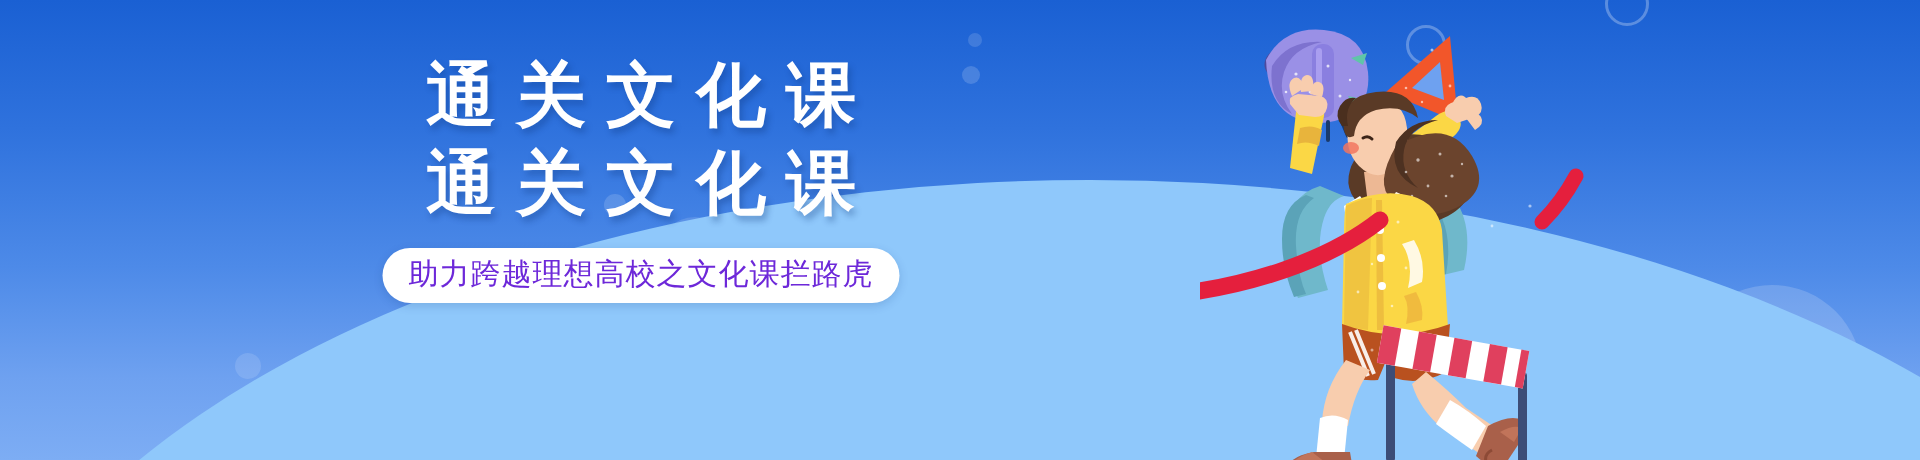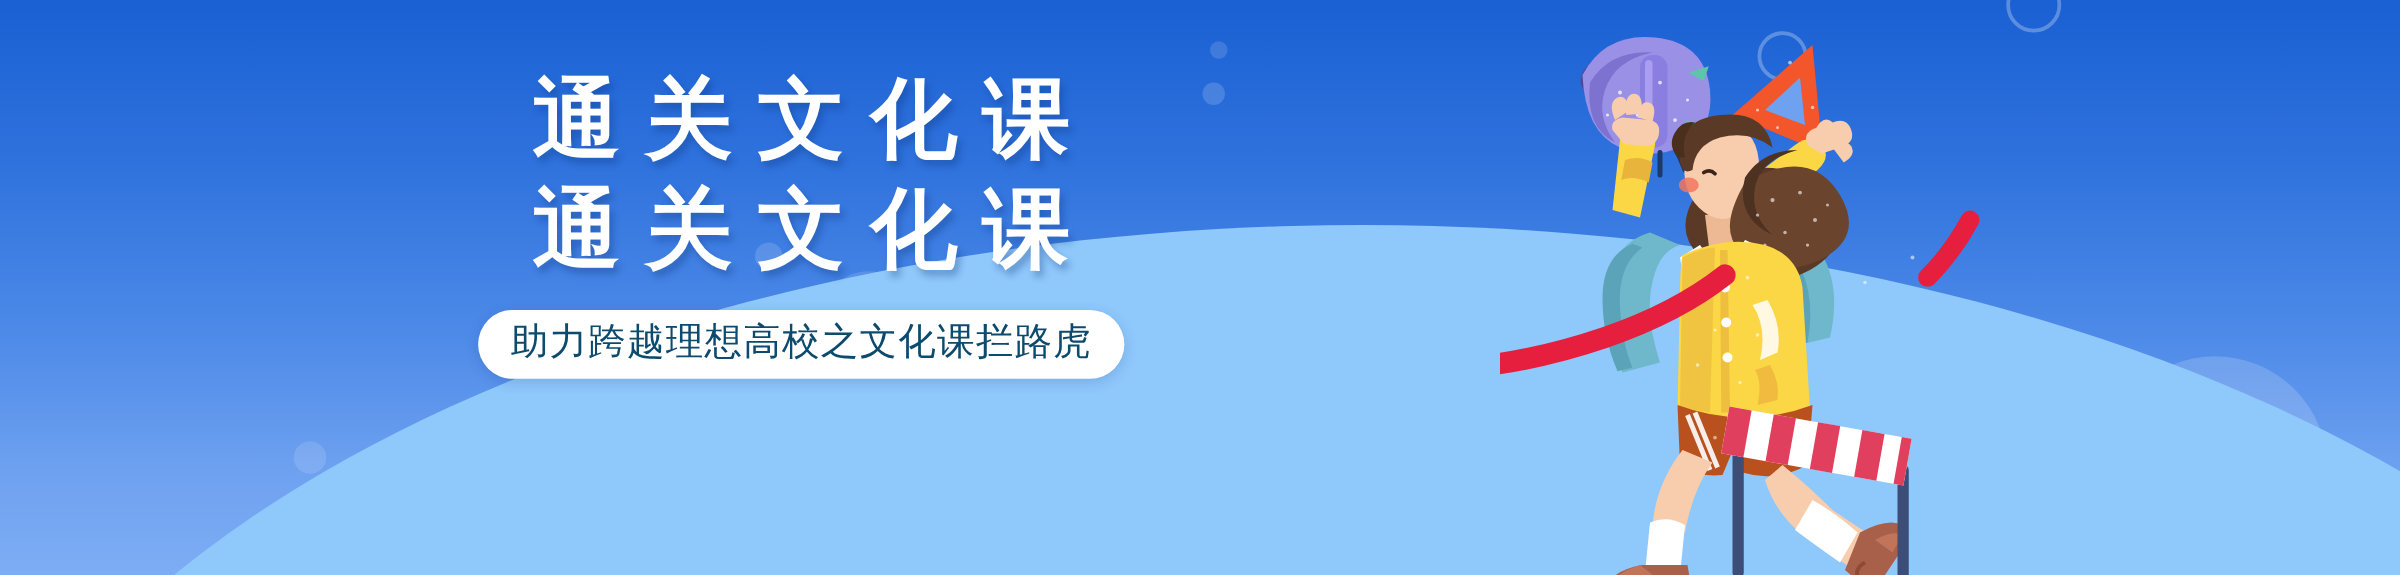--- a/index.html
+++ b/index.html
@@ -29,21 +29,21 @@
   }
   #headline-1{top:60px;}
   #headline-2{top:148px;}
   #subtitle-pill{
     position:absolute;left:50%;transform:translateX(-50%);top:248px;
     background:#ffffff;border-radius:30px;
     padding:9px 26px 11px;
     box-shadow:0 3px 10px rgba(16,55,125,.18);
   }
   #subtitle-text{
-    color:#0c4a6e;font-size:30px;line-height:1.15;font-weight:normal;
+    color:#6d28d9;font-size:30px;line-height:1.15;font-weight:normal;
     letter-spacing:1px;white-space:nowrap;
   }
   
   #illustration{position:absolute;left:1200px;top:0;width:460px;height:460px;}
   #illustration svg{display:block;}
 </style>
 </head>
 <body>
 
 <div id="banner">

